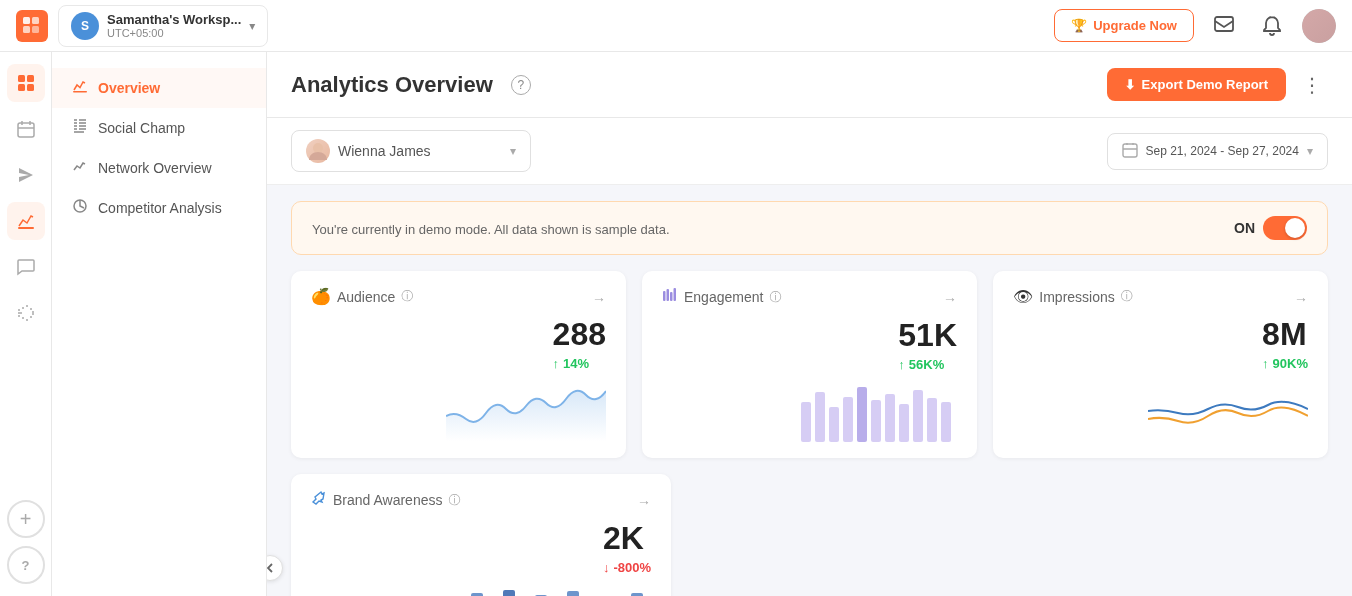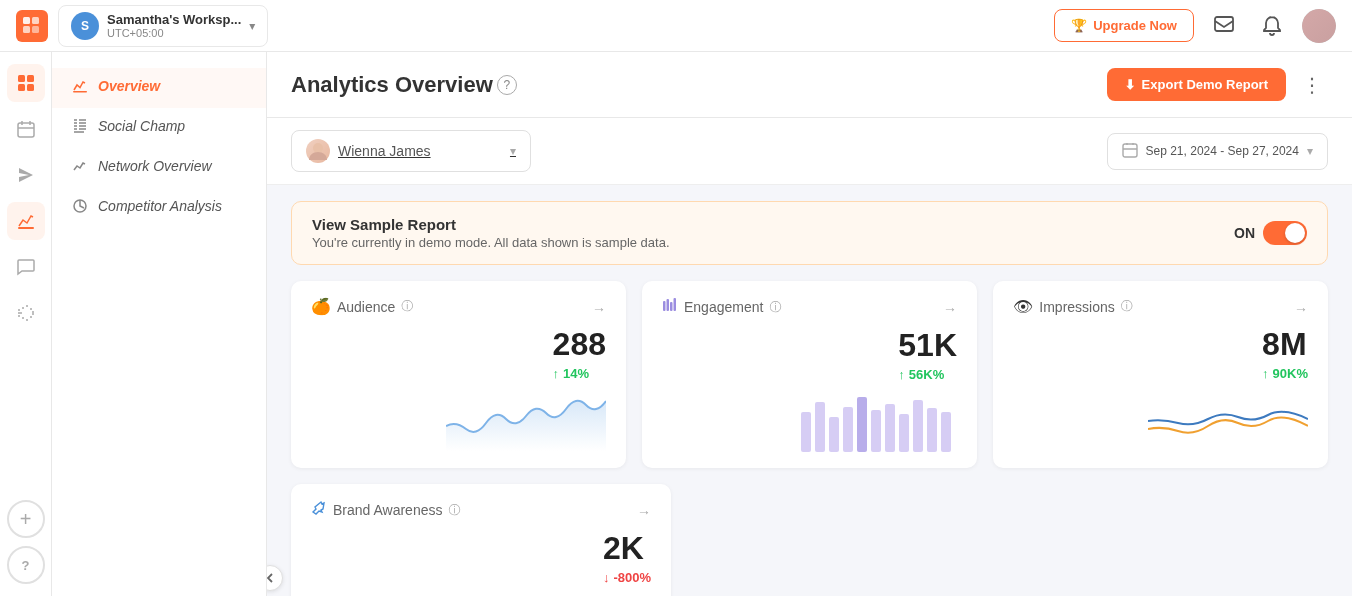--- a/index.html
+++ b/index.html
@@ -25,38 +25,38 @@
     .main-layout { display: flex; flex: 1; overflow: hidden; }
 
     
     .sidebar-icons { width: 52px; background: #fff; border-right: 1px solid #e8e8e8; display: flex; flex-direction: column; align-items: center; padding: 12px 0; gap: 8px; }
     .sidebar-icon-item { width: 38px; height: 38px; display: flex; align-items: center; justify-content: center; border-radius: 8px; cursor: pointer; color: #aaa; font-size: 18px; }
     .sidebar-icon-item.active { background: #fff3ed; color: #ff6b35; }
     .sidebar-icon-bottom { margin-top: auto; }
 
     
     .sidebar-nav { width: 215px; background: #fff; border-right: 1px solid #e8e8e8; padding: 16px 0; display: flex; flex-direction: column; }
-    .nav-item { display: flex; align-items: flex-start; gap: 10px; padding: 10px 20px; cursor: pointer; color: #555; font-size: 14px; font-weight: 500; border-radius: 0; font-style: italic; }
+    .nav-item { display: flex; align-items: center; gap: 10px; padding: 10px 20px; cursor: pointer; color: #555; font-size: 14px; font-weight: 500; border-radius: 0; }
     .nav-item.active { color: #ff6b35; background: #fff8f5; font-weight: 600; }
     .nav-icon { font-size: 16px; }
 
     
     .content { flex: 1; overflow-y: auto; background: #f5f6fa; }
 
     
     .content-header { background: #fff; padding: 16px 24px; border-bottom: 1px solid #e8e8e8; display: flex; align-items: center; justify-content: space-between; }
     .content-title { font-size: 22px; font-weight: 700; color: #333; display: flex; align-items: center; gap: 8px; }
     .help-icon { width: 20px; height: 20px; border-radius: 50%; border: 1.5px solid #aaa; display: flex; align-items: center; justify-content: center; font-size: 12px; color: #888; cursor: pointer; }
     .header-actions { display: flex; align-items: center; gap: 10px; }
     .export-btn { background: #ff6b35; color: white; border: none; border-radius: 8px; padding: 9px 18px; font-size: 13px; font-weight: 600; cursor: pointer; display: flex; align-items: center; gap: 6px; }
     .more-btn { width: 32px; height: 32px; display: flex; align-items: center; justify-content: center; cursor: pointer; color: #666; font-size: 20px; }
 
     
     .filters-row { background: #fff; padding: 12px 24px; display: flex; align-items: center; justify-content: space-between; border-bottom: 1px solid #eee; }
-    .user-selector { display: flex; align-items: center; gap: 8px; border: 1px solid #e0e0e0; border-radius: 8px; padding: 8px 14px; min-width: 240px; cursor: pointer; text-decoration: underline; }
+    .user-selector { display: flex; align-items: center; gap: 8px; border: 1px solid #e0e0e0; border-radius: 8px; padding: 8px 14px; min-width: 240px; cursor: pointer; }
     .user-selector-avatar { width: 24px; height: 24px; border-radius: 50%; background: linear-gradient(135deg, #f0d0c0, #e8b8a0); display: flex; align-items: center; justify-content: center; font-size: 10px; }
     .user-selector-name { font-size: 14px; color: #555; flex: 1; }
     .selector-chevron { color: #aaa; font-size: 12px; }
     .date-selector { display: flex; align-items: center; gap: 8px; border: 1px solid #e0e0e0; border-radius: 8px; padding: 8px 14px; cursor: pointer; }
     .date-icon { color: #aaa; font-size: 15px; }
     .date-text { font-size: 12px; color: #555; }
 
     
     .demo-banner { margin: 16px 24px 0; background: #fff8f0; border: 1px solid #ffd9b0; border-radius: 10px; padding: 14px 20px; display: flex; align-items: center; justify-content: space-between; }
     .demo-banner-text { }
@@ -217,21 +217,21 @@
           <path d="M8 2v6l4 2"></path>
         </svg>
       </span>
       <span>Competitor Analysis</span>
     </div>
   </div>
 
   <div class="content" style="position:relative;">
 
     <div class="content-header">
-      <div style="display:flex;align-items:center;gap:4px;">
+      <div style="display:flex;align-items:center;gap:18px;">
         <span class="content-title">Analytics Overview</span>
         <div class="help-icon">?</div>
       </div>
       <div class="header-actions">
         <button class="export-btn">
           <span>⬇</span>
           <span>Export Demo Report</span>
         </button>
         <div class="more-btn">⋮</div>
       </div>
@@ -255,21 +255,20 @@
             <path d="M5 1v2M11 1v2M1 7h14"></path>
           </svg>
         </span>
         <span class="date-text">Sep 21, 2024 - Sep 27, 2024</span>
         <span class="selector-chevron">▾</span>
       </div>
     </div>
 
     <div class="demo-banner">
       <div class="demo-banner-text">
-        <div class="demo-banner-title">View Sample Report</div>
         <div class="demo-banner-sub">You're currently in demo mode. All data shown is sample data.</div>
       </div>
       <div class="toggle-container">
         <span class="toggle-label">ON</span>
         <div class="toggle">
           <div class="toggle-knob"></div>
         </div>
       </div>
     </div>
 

